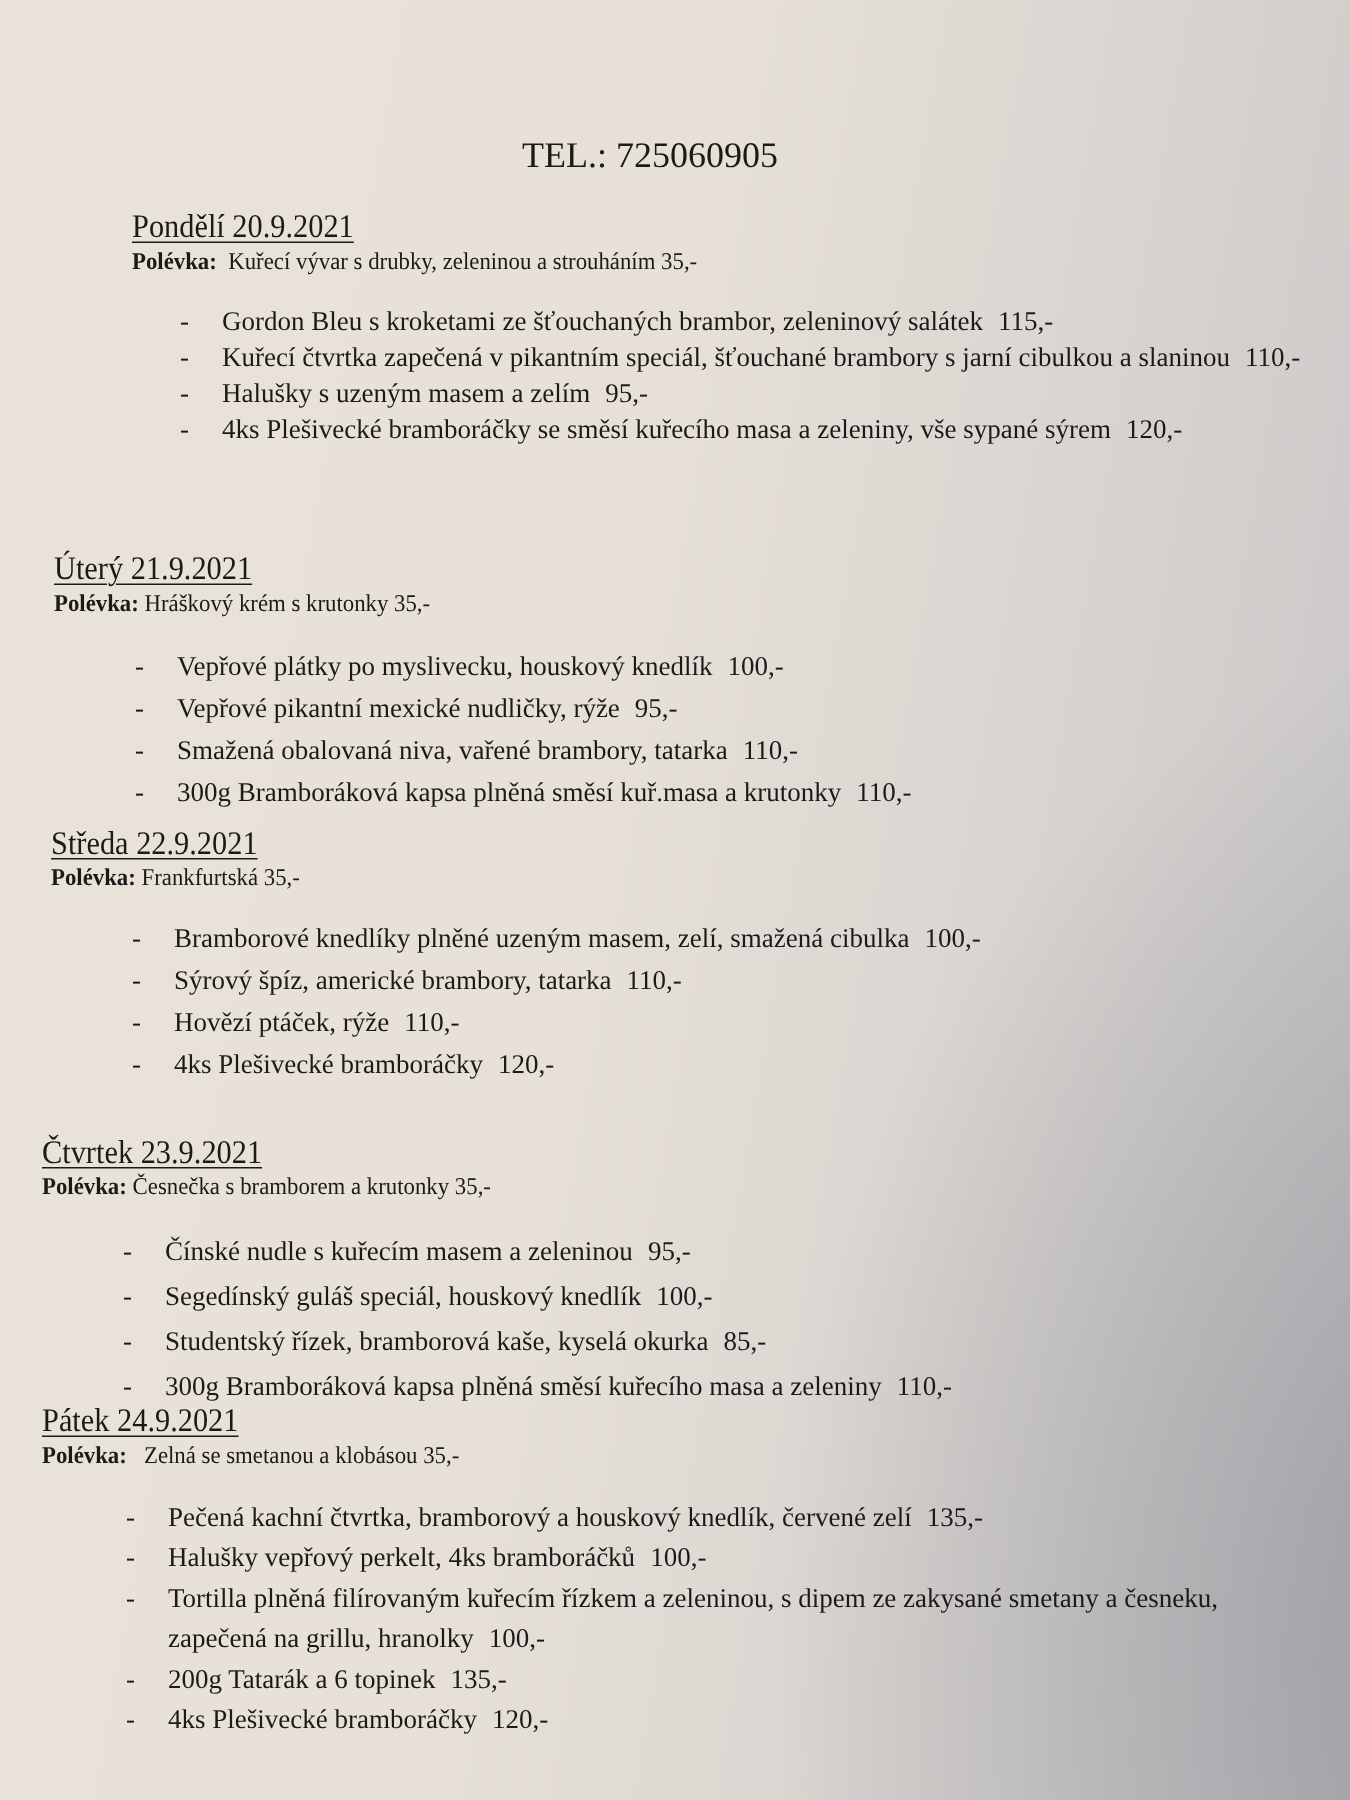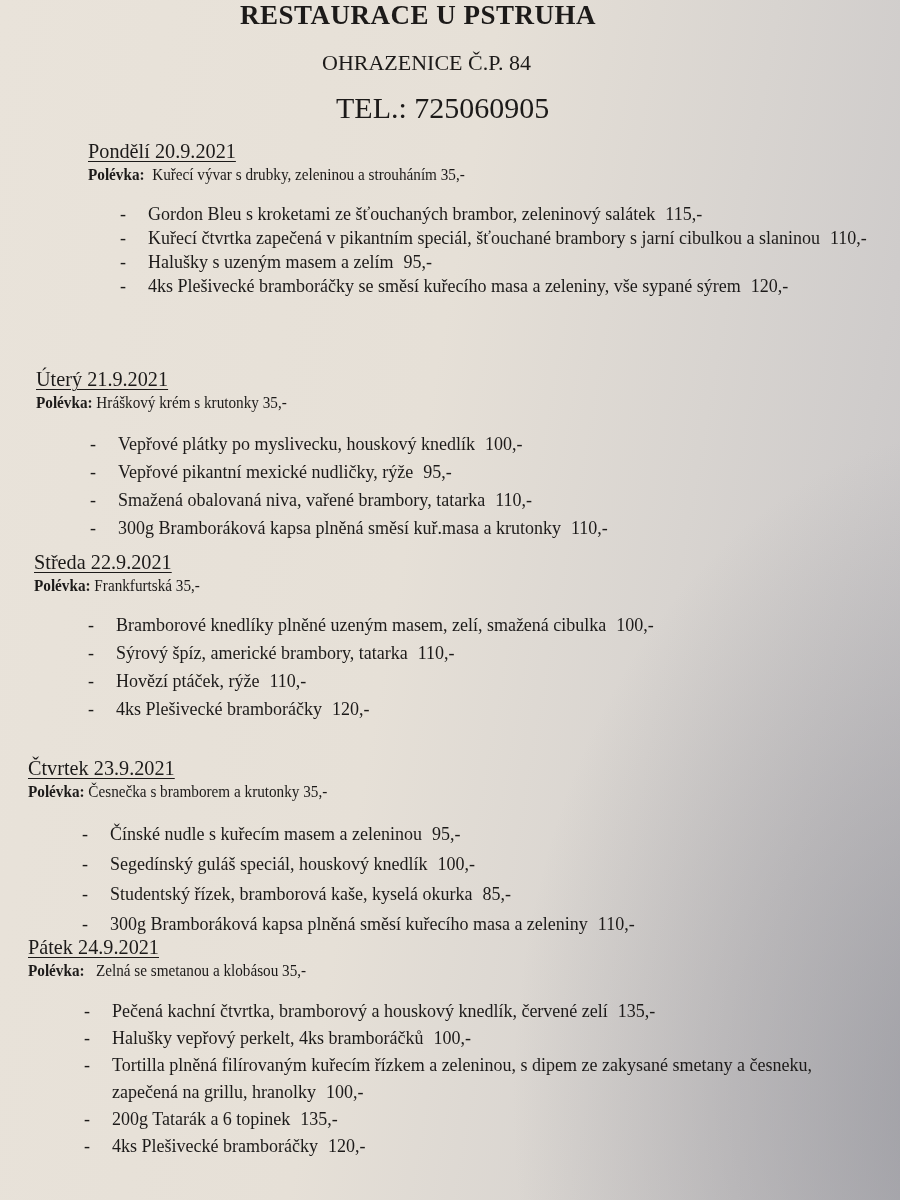--- a/index.html
+++ b/index.html
@@ -32,23 +32,23 @@
     }
     .address {
       position: absolute;
       left: 322px;
       top: 50px;
       font-size: 22px;
       white-space: nowrap;
     }
     .phone {
       position: absolute;
-      left: 336px;
+      left: 348px;
       top: 91px;
-      font-size: 30px;
+      font-size: 24px;
       white-space: nowrap;
     }
     .day {
       position: absolute;
     }
     .day-title {
       font-size: 22px;
       text-decoration: underline;
       text-decoration-thickness: 1px;
       text-underline-offset: 3px;
@@ -86,22 +86,20 @@
     .dish .price {
       margin-left: 10px;
       white-space: nowrap;
     }
   </style>
 </head>
 <body>
 
 <div class="page">
 
-  <div class="title">RESTAURACE U PSTRUHA</div>
-  <div class="address">OHRAZENICE Č.P. 84</div>
   <div class="phone">TEL.: 725060905</div>
 
   <section class="day" style="left:44px; top:138px; width:820px;margin-left:44px;">
     <div class="day-title">Pondělí 20.9.2021</div>
     <div class="soup">
       <span class="soup-label">Polévka:</span>&nbsp;&nbsp;<span>Kuřecí vývar s drubky, zeleninou a strouháním  35,-</span>
     </div>
     <ul class="dishes" style="margin-left:60px; margin-top:18px; width:790px;">
       <li class="dish"><span class="dash">-</span><span>Gordon Bleu s kroketami ze šťouchaných brambor, zeleninový salátek</span><span class="price">115,-</span></li>
       <li class="dish" style="padding-right:20px;"><span class="dash">-</span><span>Kuřecí čtvrtka zapečená v pikantním speciál, šťouchané brambory s jarní cibulkou a slaninou</span><span class="price">110,-</span></li>

